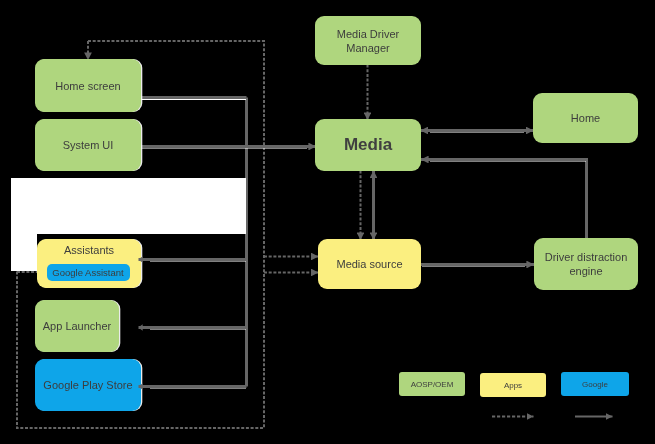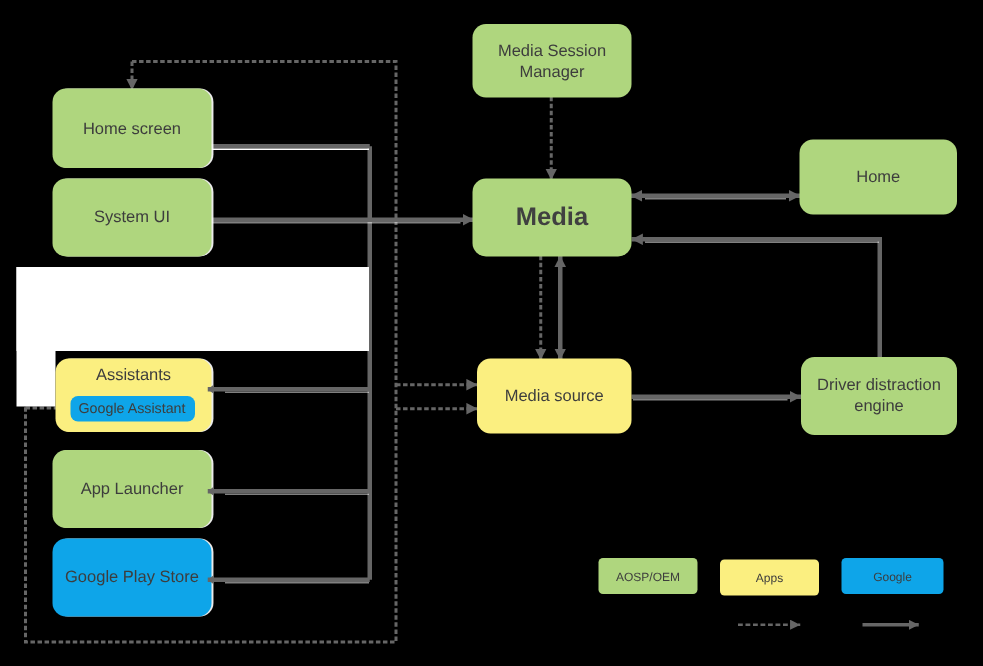--- a/index.html
+++ b/index.html
@@ -66,28 +66,28 @@
   <div id="nodes">
       <div class="node green" style="left: 35px; top: 59px; width: 106px; height: 53px; box-shadow: rgba(255, 255, 255, 0.92) 1.3px 0px 0px 0px;">
         <span>Home screen</span>
       </div>
       <div class="node green" style="left: 35px; top: 119px; width: 106px; height: 52px; box-shadow: rgba(255, 255, 255, 0.92) 1.3px 0px 0px 0px;">
         <span>System UI</span>
       </div>
       <div class="node yellow" style="left: 37px; top: 239px; width: 104px; height: 49px; box-shadow: rgba(255, 255, 255, 0.92) 1.3px 0px 0px 0px;">
         <span class="assist-label" style="top: 4px;">Assistants</span>
       </div>
-      <div class="node green" style="left: 35px; top: 300px; width: 106px; height: 52px; box-shadow: rgba(255, 255, 255, 0.92) 1.3px 0px 0px 0px;">
+      <div class="node green" style="left: 35px; top: 300px; width: 84px; height: 52px; box-shadow: rgba(255, 255, 255, 0.92) 1.3px 0px 0px 0px;">
         <span>App Launcher</span>
       </div>
       <div class="node blue" style="left: 35px; top: 359px; width: 106px; height: 52px; box-shadow: rgba(255, 255, 255, 0.92) 1.3px 0px 0px 0px;">
         <span>Google Play Store</span>
       </div>
       <div class="node green" style="left: 315px; top: 16px; width: 106px; height: 49px;">
-        <span>Media Session Manager</span>
+        <span>Media Driver Manager</span>
       </div>
       <div class="node green" style="left: 315px; top: 119px; width: 106px; height: 52px;">
         <span class="media-title">Media</span>
       </div>
       <div class="node yellow" style="left: 318px; top: 239px; width: 103px; height: 50px;">
         <span>Media source</span>
       </div>
       <div class="node green" style="left: 533px; top: 93px; width: 105px; height: 50px;">
         <span>Home</span>
       </div>

